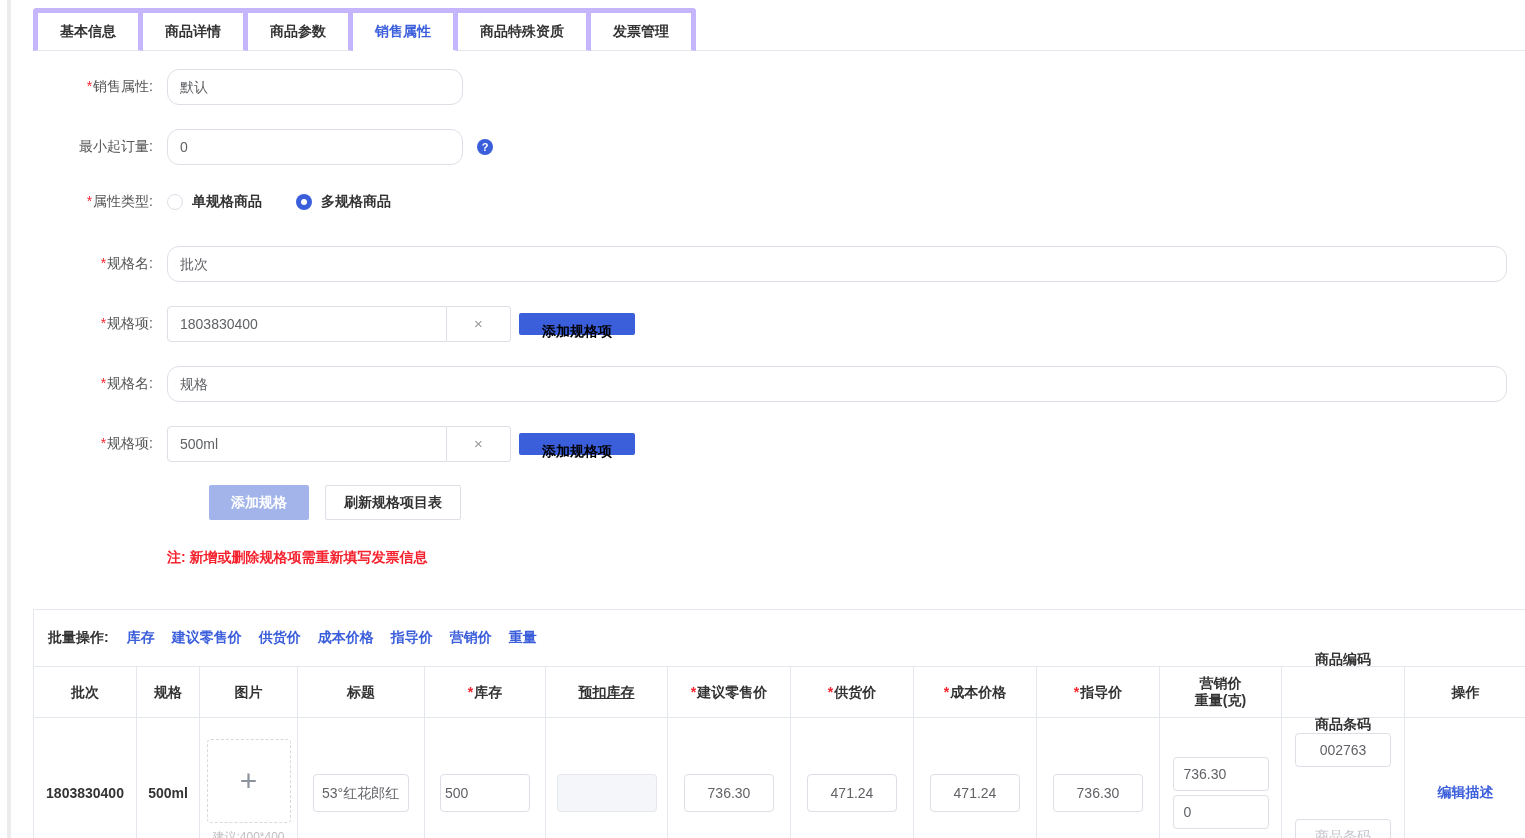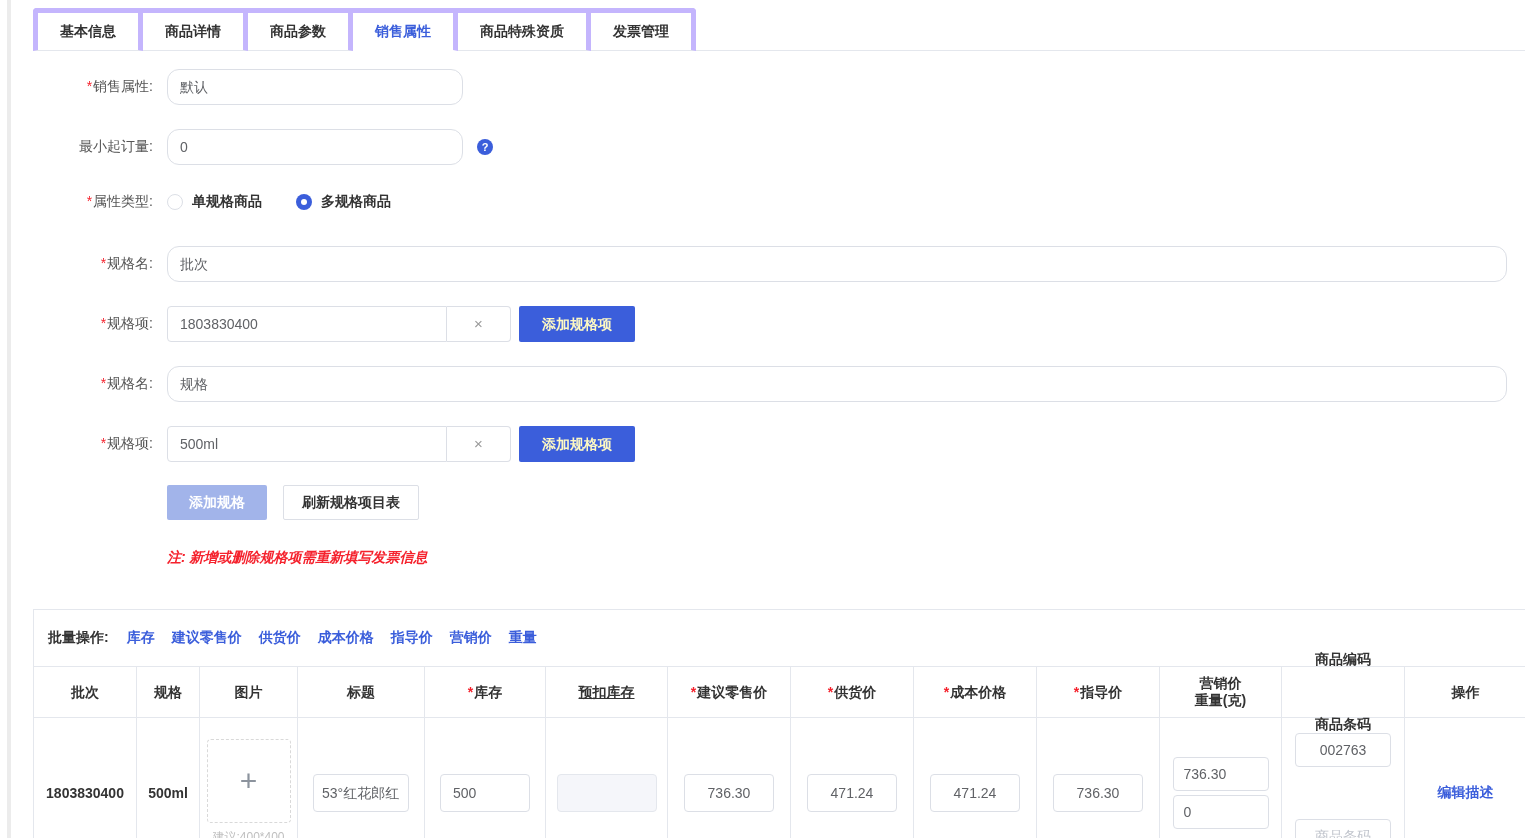--- a/index.html
+++ b/index.html
@@ -35,26 +35,26 @@
   .radio { width:16px; height:16px; border-radius:50%; border:1px solid #dcdfe6; background:#fff;
     margin-right:9px; position:relative; flex:none; }
   .radio.checked { border:none; background:#3b5edb; }
   .radio.checked::after { content:""; position:absolute; left:5px; top:5px; width:6px; height:6px;
     border-radius:50%; background:#fff; }
   .radio-label { font-weight:600; color:#333; }
   .igroup { display:flex; }
   .igroup .input { width:280px; border-radius:4px 0 0 4px; }
   .iaddon { width:64px; height:36px; line-height:34px; text-align:center; border:1px solid #dcdfe6;
     border-left:none; border-radius:0 4px 4px 0; color:#999; font-size:15px; cursor:pointer; background:#fff; }
-  .btn { text-align:center; border-radius:2px; cursor:pointer; font-weight:600; white-space:nowrap; }
-  .btn-primary { margin-left:8px; width:116px; height:36px; line-height:36px; background:#3b5edb; color:#fef9c3; }
+  .btn { text-align:center; border-radius:2px; cursor:pointer; font-weight:600; white-space:nowrap;margin-left:42px; }
+  .btn-primary { margin-left:8px; width:116px; height:22px; line-height:36px; background:#3b5edb; color:#000000; }
   .btn-disabled { width:100px; height:35px; line-height:35px; background:#a2b4ea; color:#fff; cursor:not-allowed; }
   .btn-plain { margin-left:16px; width:136px; height:35px; line-height:33px; border:1px solid #dcdfe6;
     background:#fff; color:#333; }
-  .note { margin-left:134px; color:#f5222d; font-weight:600;font-style:italic; }
+  .note { margin-left:134px; color:#f5222d; font-weight:600; }
 
   
   .panel { margin-top:42px; width:1494px; border:1px solid #e4e7ed; border-right:none; border-bottom:none; }
   .batchbar { height:57px; display:flex; align-items:center; padding-left:14px; border-bottom:1px solid #e4e7ed; }
   .blabel { font-weight:600; margin-right:18px; }
   .blink { color:#3b5edb; font-weight:600; margin-right:17px; cursor:pointer; }
   .thead, .trow { display:flex; }
   .th, .td { border-right:1px solid #e4e7ed; border-bottom:1px solid #e4e7ed; display:flex;
     flex-direction:column; align-items:center; justify-content:center; text-align:center; }
   .th { height:51px; font-weight:600; line-height:17px; flex-direction:row; }
@@ -64,21 +64,21 @@
   .c6{width:122px;text-decoration:underline;} .c7{width:123px;} .c8{width:123px;} .c9{width:123px;} .c10{width:123px;}
   .c11{width:122px;} .c12{width:123px;gap:48px;} .c13{width:122px;}
   .cell-text { font-weight:600; }
   .upload { width:84px; height:84px; border:1px dashed #d9d9d9; border-radius:4px; display:flex;
     align-items:center; justify-content:center; color:#8c939d; font-size:30px; font-weight:300;
     cursor:pointer; background:#fff; }
   .upload-hint { margin-top:6px; font-size:12px; color:#bfbfbf; }
   .tinput { height:38px; line-height:36px; border:1px solid #dcdfe6; border-radius:4px; background:#fff;
     color:#606266; white-space:nowrap; overflow:hidden; }
   .t-title { width:96px; text-align:left; padding:0 8px; }
-  .t-stock { width:90px; text-align:left; padding:0 12px; }
+  .t-stock { width:90px; text-align:left; padding:0 4px; }
   .t-price { width:90px; text-align:center; }
   .t-disabled { width:100px; background:#f5f6fa; border-color:#e4e7ed; }
   .sinput { width:96px; height:34px; line-height:32px; border:1px solid #dcdfe6; border-radius:4px;
     background:#fff; color:#606266; margin:2px 0; white-space:nowrap; overflow:hidden; }
   .s-left { text-align:left; padding:0 10px; }
   .s-center { text-align:center; padding:0 6px; }
   .ph { color:#c0c4cc; }
 </style>
 </head>
 <body>

